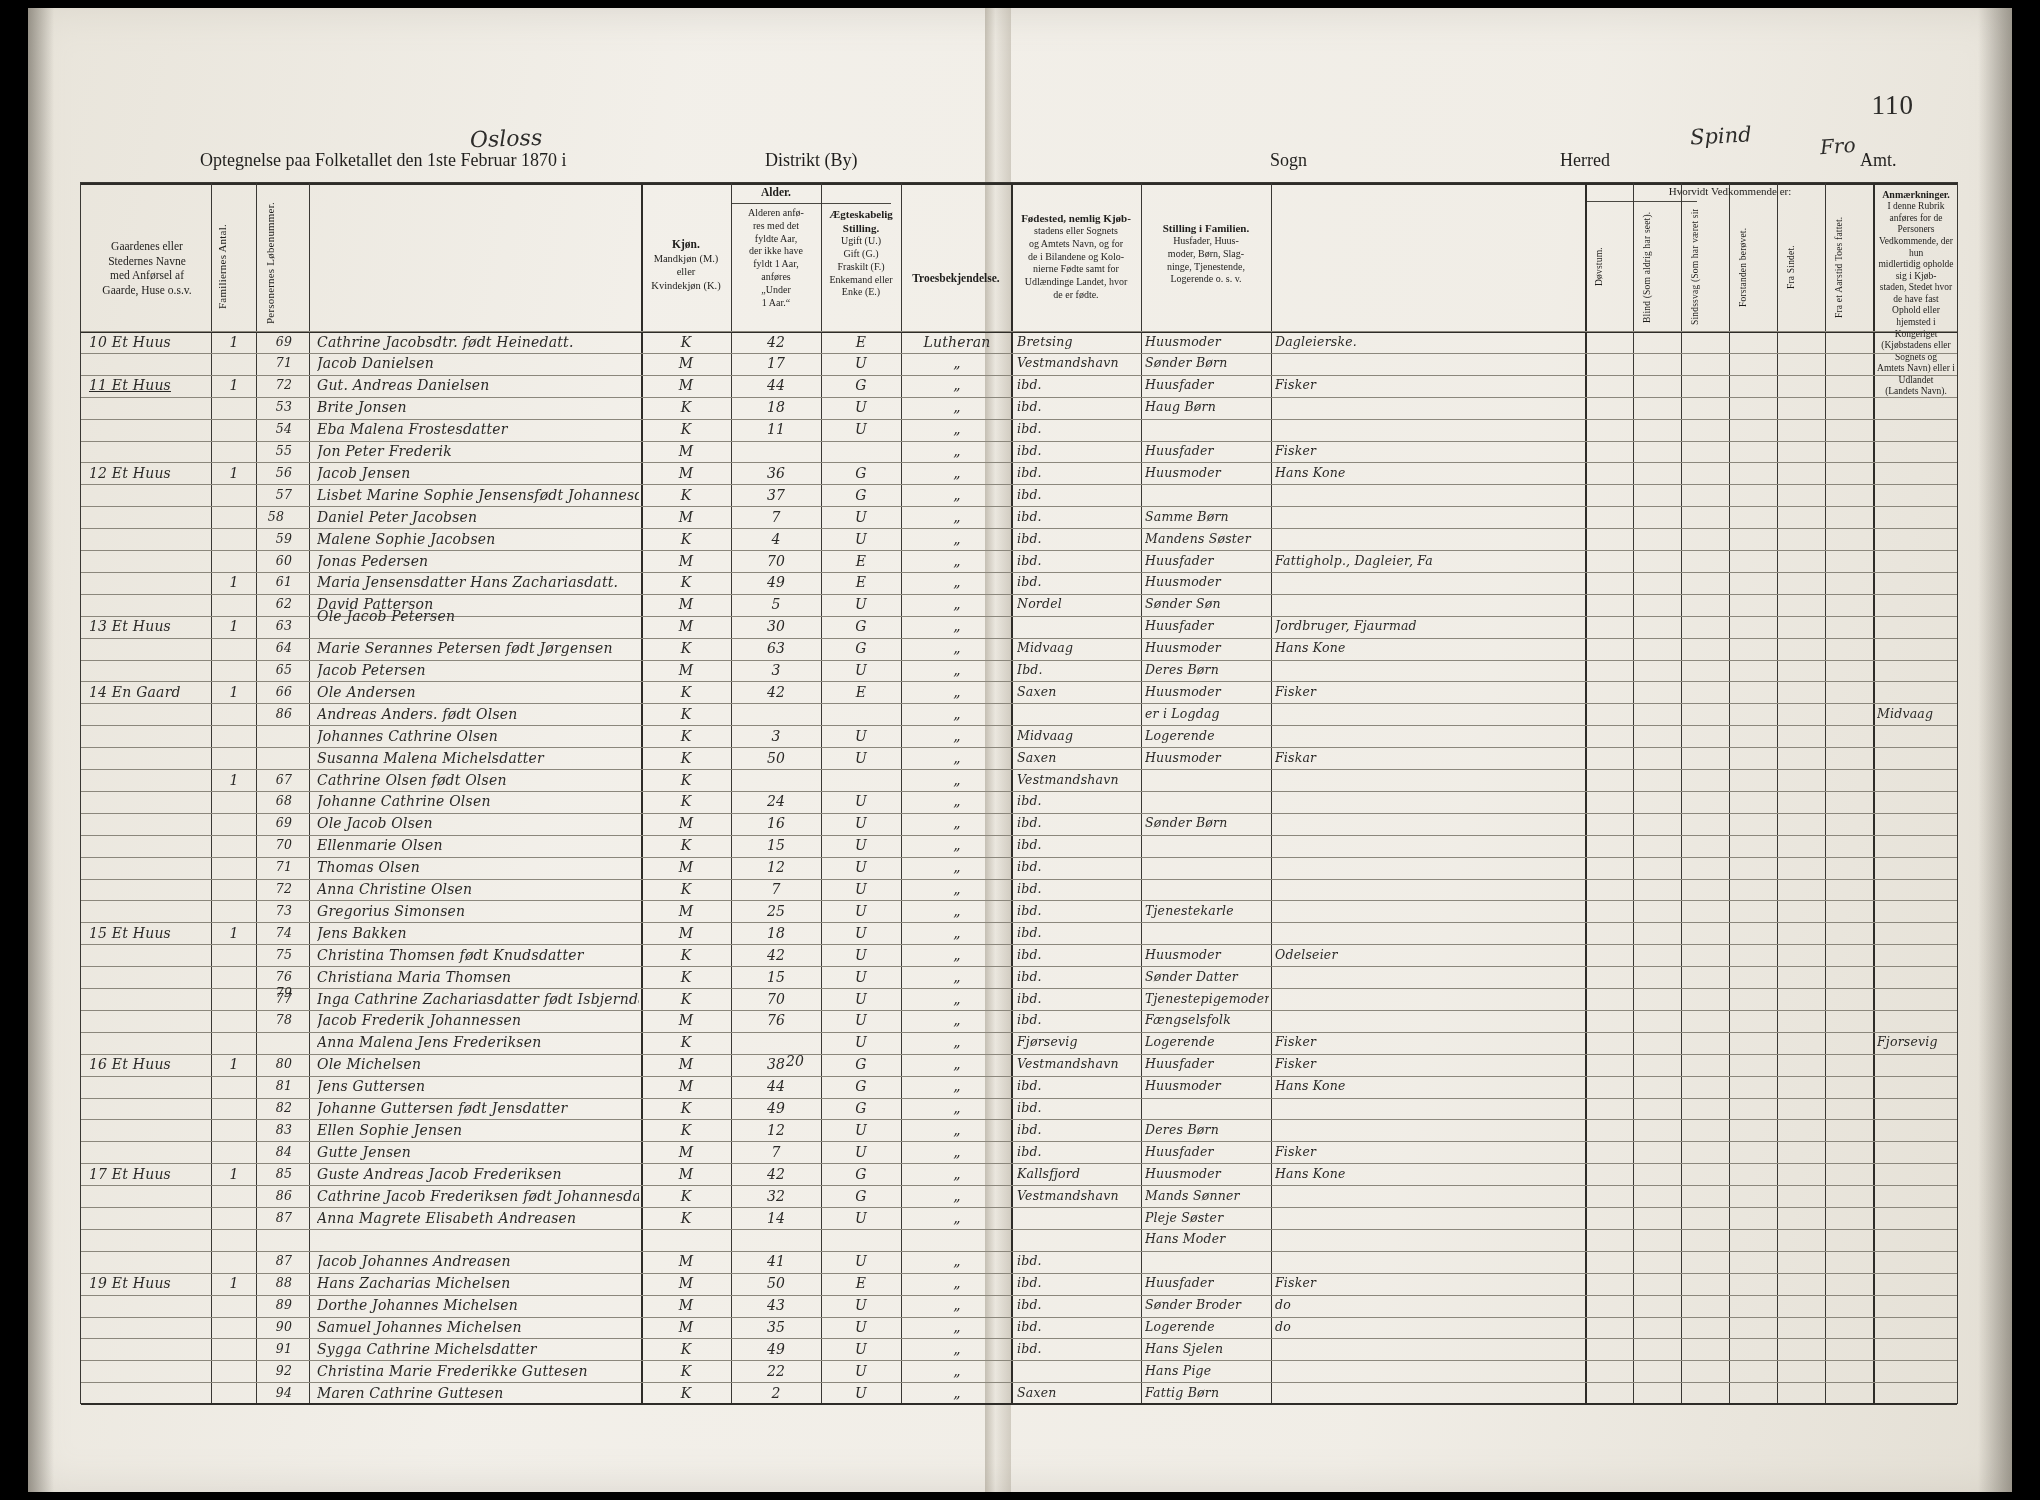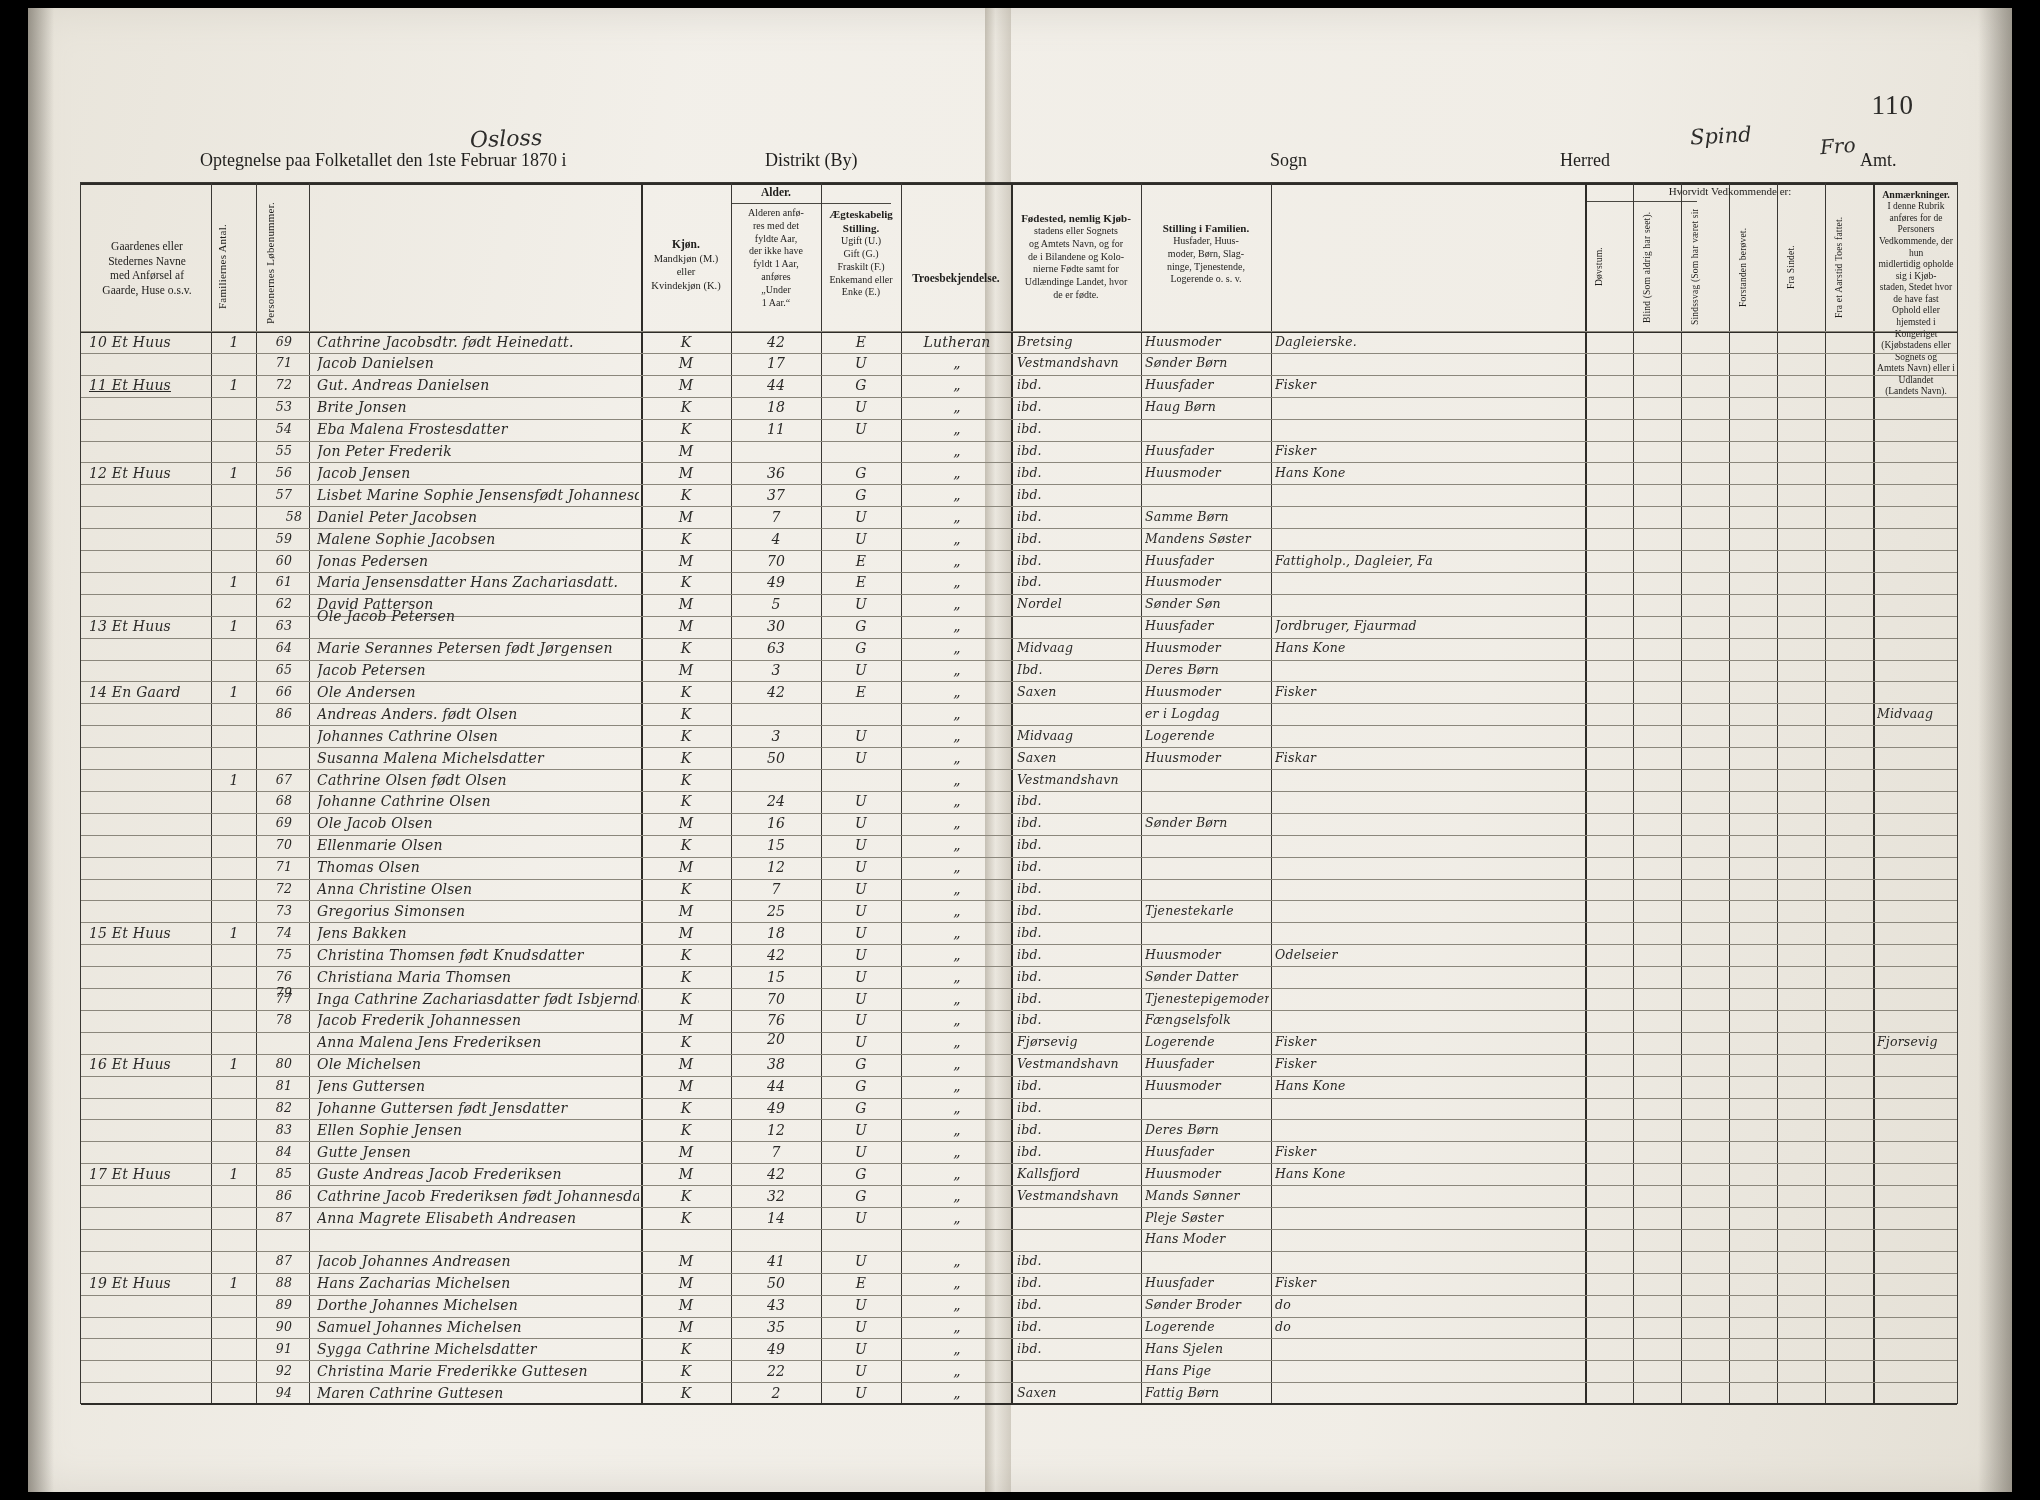--- a/index.html
+++ b/index.html
@@ -426,21 +426,21 @@
           <div class="hw xs" style="left:936px; top:281.9px; width:122px; overflow:hidden; text-overflow:clip;">ibd.</div>
           <div class="hw xs" style="left:1064px; top:281.9px; width:124px; overflow:hidden; text-overflow:clip;">Huusmoder</div>
           <div class="hw xs" style="left:1194px; top:281.9px; width:306px; overflow:hidden; text-overflow:clip;">Hans Kone</div>
           <div class="hw xs ctr" style="left:182px; top:303.8px; width:42px; overflow:hidden; text-overflow:clip;">57</div>
           <div class="hw sm" style="left:236px; top:303.8px; width:322px; overflow:hidden; text-overflow:clip;">Lisbet Marine Sophie Jensensfødt Johannesdatt.</div>
           <div class="hw sm ctr" style="left:562px; top:303.8px; width:86px; overflow:hidden; text-overflow:clip;">K</div>
           <div class="hw sm ctr" style="left:652px; top:303.8px; width:86px; overflow:hidden; text-overflow:clip;">37</div>
           <div class="hw sm ctr" style="left:742px; top:303.8px; width:76px; overflow:hidden; text-overflow:clip;">G</div>
           <div class="hw sm ctr" style="left:824px; top:303.8px; width:104px; overflow:hidden; text-overflow:clip;">„</div>
           <div class="hw xs" style="left:936px; top:303.8px; width:122px; overflow:hidden; text-overflow:clip;">ibd.</div>
-          <div class="hw xs ctr" style="left:192px; top:325.7px; width:42px; overflow:hidden; text-overflow:clip;">58</div>
+          <div class="hw xs ctr" style="left:174px; top:325.7px; width:42px; overflow:hidden; text-overflow:clip;">58</div>
           <div class="hw sm" style="left:236px; top:325.7px; width:322px; overflow:hidden; text-overflow:clip;">Daniel Peter Jacobsen</div>
           <div class="hw sm ctr" style="left:562px; top:325.7px; width:86px; overflow:hidden; text-overflow:clip;">M</div>
           <div class="hw sm ctr" style="left:652px; top:325.7px; width:86px; overflow:hidden; text-overflow:clip;">7</div>
           <div class="hw sm ctr" style="left:742px; top:325.7px; width:76px; overflow:hidden; text-overflow:clip;">U</div>
           <div class="hw sm ctr" style="left:824px; top:325.7px; width:104px; overflow:hidden; text-overflow:clip;">„</div>
           <div class="hw xs" style="left:936px; top:325.7px; width:122px; overflow:hidden; text-overflow:clip;">ibd.</div>
           <div class="hw xs" style="left:1064px; top:325.7px; width:124px; overflow:hidden; text-overflow:clip;">Samme Børn</div>
           <div class="hw xs ctr" style="left:182px; top:347.6px; width:42px; overflow:hidden; text-overflow:clip;">59</div>
           <div class="hw sm" style="left:236px; top:347.6px; width:322px; overflow:hidden; text-overflow:clip;">Malene Sophie Jacobsen</div>
           <div class="hw sm ctr" style="left:562px; top:347.6px; width:86px; overflow:hidden; text-overflow:clip;">K</div>
@@ -622,21 +622,21 @@
           <div class="hw sm" style="left:236px; top:829.4px; width:322px; overflow:hidden; text-overflow:clip;">Jacob Frederik Johannessen</div>
           <div class="hw sm ctr" style="left:562px; top:829.4px; width:86px; overflow:hidden; text-overflow:clip;">M</div>
           <div class="hw sm ctr" style="left:652px; top:829.4px; width:86px; overflow:hidden; text-overflow:clip;">76</div>
           <div class="hw sm ctr" style="left:742px; top:829.4px; width:76px; overflow:hidden; text-overflow:clip;">U</div>
           <div class="hw sm ctr" style="left:824px; top:829.4px; width:104px; overflow:hidden; text-overflow:clip;">„</div>
           <div class="hw xs" style="left:936px; top:829.4px; width:122px; overflow:hidden; text-overflow:clip;">ibd.</div>
           <div class="hw xs" style="left:1064px; top:829.4px; width:124px; overflow:hidden; text-overflow:clip;">Fængselsfolk</div>
           <div class="hw xs ctr" style="left:182px; top:802px; width:42px; overflow:hidden; text-overflow:clip;">79</div>
           <div class="hw sm" style="left:236px; top:851.3px; width:322px; overflow:hidden; text-overflow:clip;">Anna Malena Jens Frederiksen</div>
           <div class="hw sm ctr" style="left:562px; top:851.3px; width:86px; overflow:hidden; text-overflow:clip;">K</div>
-          <div class="hw sm ctr" style="left:652px; top:848px; width:86px; overflow:hidden; text-overflow:clip;">20</div>
+          <div class="hw sm ctr" style="left:652px; top:870px; width:86px; overflow:hidden; text-overflow:clip;padding-left:19px;">20</div>
           <div class="hw sm ctr" style="left:742px; top:851.3px; width:76px; overflow:hidden; text-overflow:clip;">U</div>
           <div class="hw sm ctr" style="left:824px; top:851.3px; width:104px; overflow:hidden; text-overflow:clip;">„</div>
           <div class="hw xs" style="left:936px; top:851.3px; width:122px; overflow:hidden; text-overflow:clip;">Fjørsevig</div>
           <div class="hw xs" style="left:1064px; top:851.3px; width:124px; overflow:hidden; text-overflow:clip;">Logerende</div>
           <div class="hw xs" style="left:1194px; top:851.3px; width:306px; overflow:hidden; text-overflow:clip;">Fisker</div>
           <div class="hw xs" style="left:1796px; top:851.3px; width:118px; overflow:hidden; text-overflow:clip;">Fjorsevig</div>
           <div class="hw sm" style="left:8px; top:873.2px; width:118px; overflow:hidden; text-overflow:clip;">16 Et Huus</div>
           <div class="hw sm ctr" style="left:134px; top:873.2px; width:38px; overflow:hidden; text-overflow:clip;">1</div>
           <div class="hw xs ctr" style="left:182px; top:873.2px; width:42px; overflow:hidden; text-overflow:clip;">80</div>
           <div class="hw sm" style="left:236px; top:873.2px; width:322px; overflow:hidden; text-overflow:clip;">Ole Michelsen</div>

